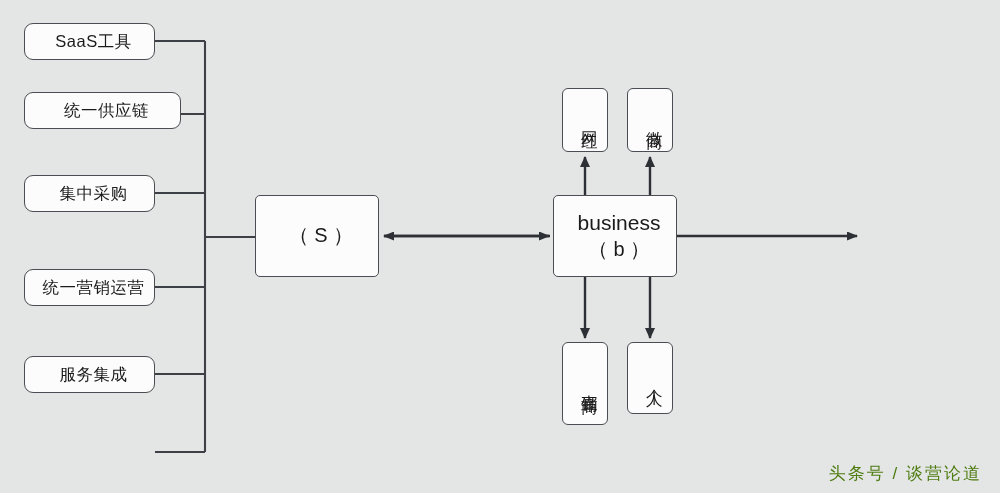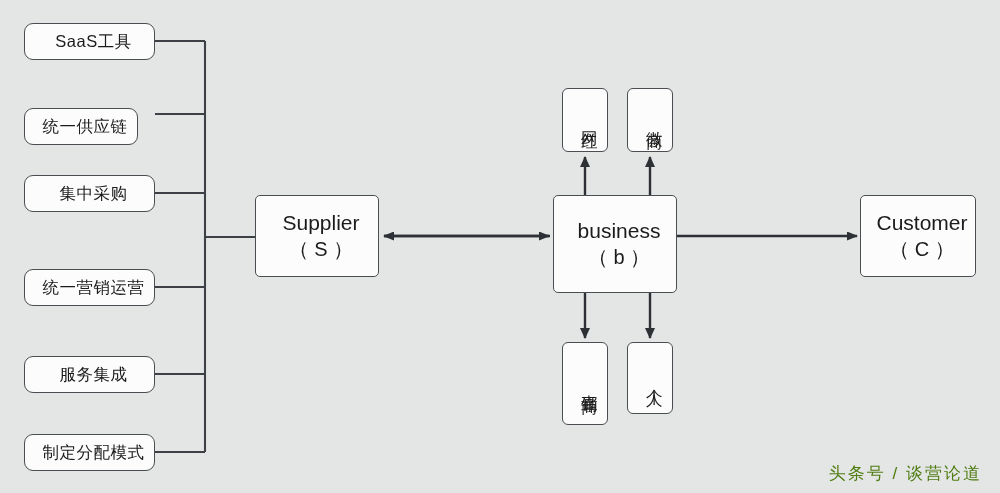--- a/index.html
+++ b/index.html
@@ -121,50 +121,42 @@
 
       <path d="M585,277 L585,338" marker-end="url(#arrow-d)"></path>
 
       <path d="M650,277 L650,338" marker-end="url(#arrow-d)"></path>
     </g>
   </svg>
 
   <div class="node left-item" style="left:24px; top:23px; width:131px; height:37px;">
     <span>SaaS工具</span>
   </div>
-  <div class="node left-item" style="left:24px; top:108px; width:114px; height:37px;">
+  <div class="node left-item" style="left:24px; top:92px; width:157px; height:37px;">
     <span>统一供应链</span>
   </div>
   <div class="node left-item" style="left:24px; top:269px; width:131px; height:37px;">
     <span>统一营销运营</span>
   </div>
   <div class="node left-item" style="left:24px; top:175px; width:131px; height:37px;">
     <span>集中采购</span>
   </div>
   <div class="node left-item" style="left:24px; top:356px; width:131px; height:37px;font-family:Liberation Serif, serif;">
     <span>服务集成</span>
   </div>
-  <div class="node left-item" style="left:24px; top:434px; width:131px; height:37px;">
-    <span>制定分配模式</span>
-  </div>
 
   <div class="node main" style="left:255px; top:195px; width:124px; height:82px;">
-    <span>Supplier</span>
     <span class="sub">（ S ）</span>
   </div>
 
-  <div class="node main" style="left:553px; top:195px; width:124px; height:98px;">
+  <div class="node main" style="left:553px; top:195px; width:124px; height:82px;">
     <span>business</span>
     <span class="sub">（ b ）</span>
   </div>
 
-  <div class="node main" style="left:860px; top:195px; width:116px; height:82px;">
-    <span>Customer</span>
-    <span class="sub">（ C ）</span>
-  </div>
 
   <div class="node vert" style="left:562px; top:88px; width:46px; height:64px;">
     <span>网红</span>
   </div>
   <div class="node vert" style="left:627px; top:88px; width:46px; height:64px;">
     <span>微商</span>
   </div>
 
   <div class="node vert" style="left:562px; top:342px; width:46px; height:83px;">
     <span>直销商</span>

